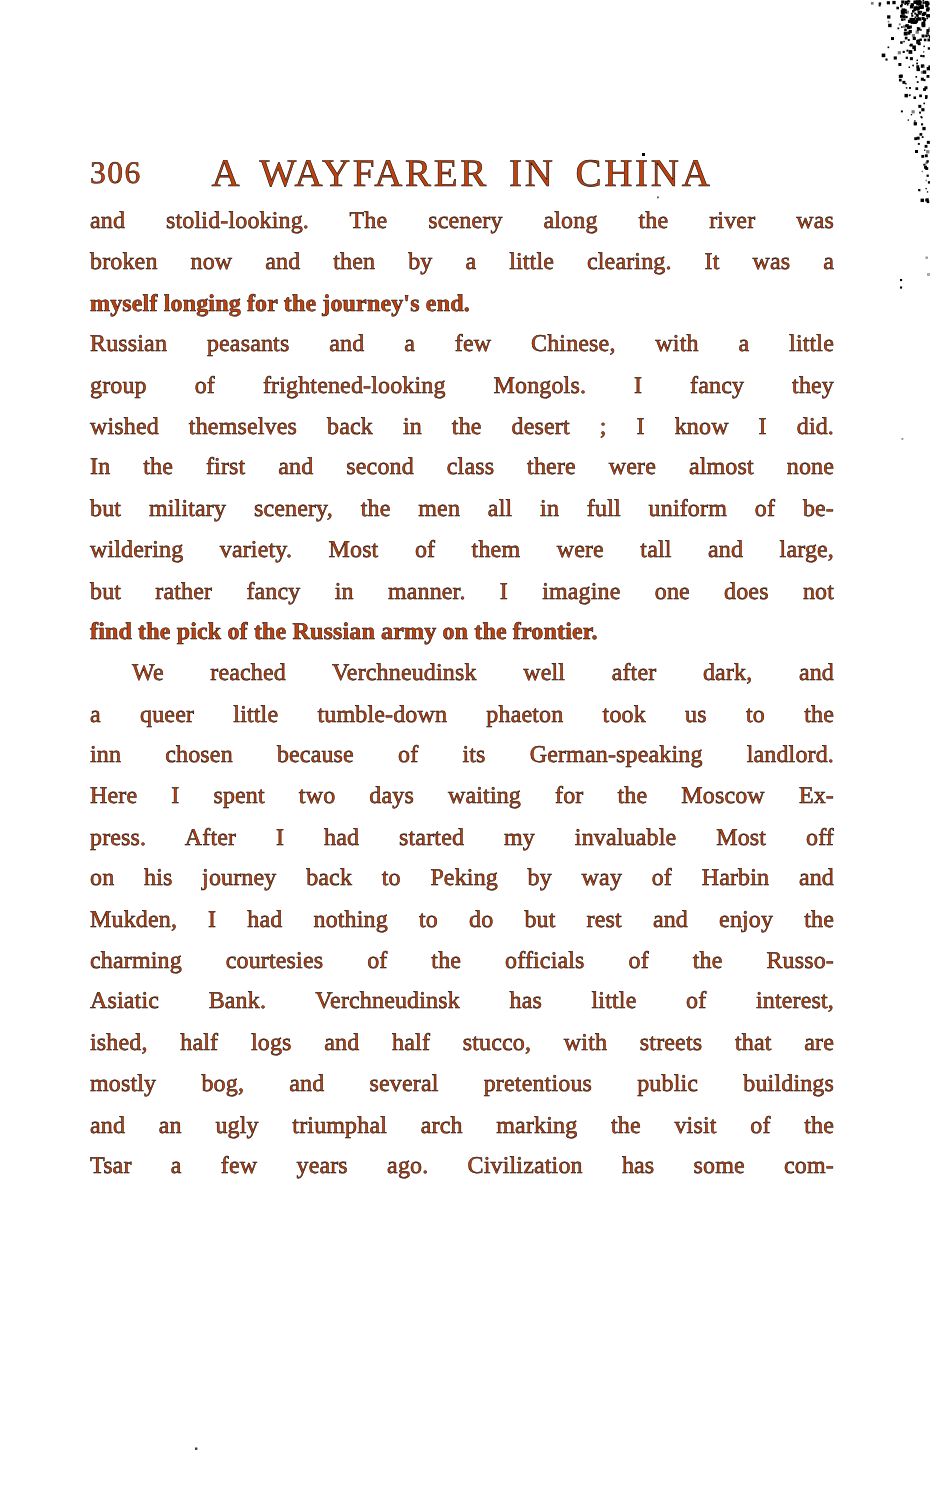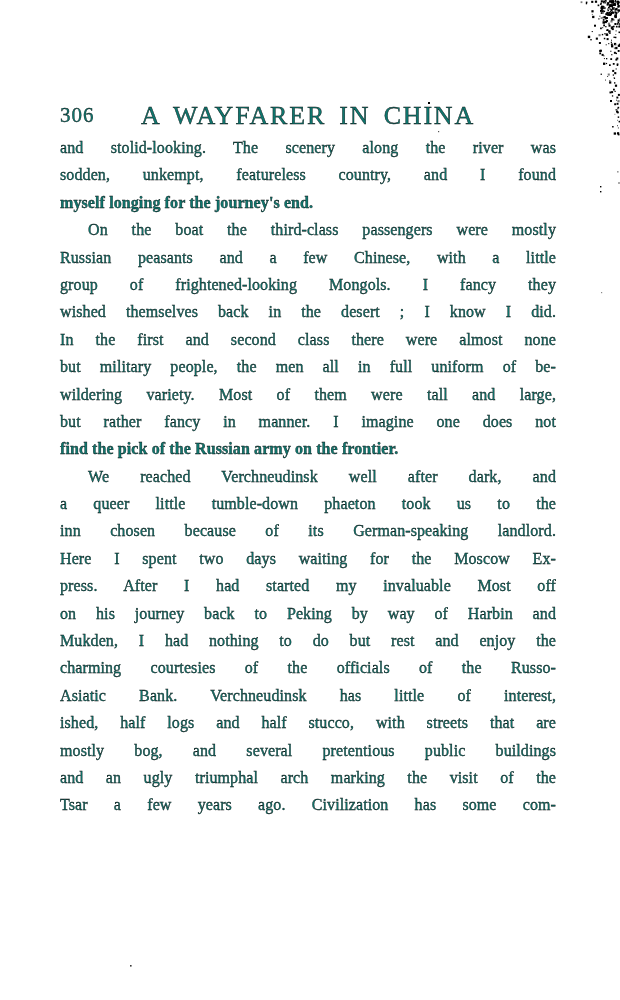--- a/index.html
+++ b/index.html
@@ -1,19 +1,19 @@
 <!DOCTYPE html>
 <html><head>
 <meta charset="utf-8">
 <style>
   html,body { margin:0; padding:0; background:#ffffff; }
   .page {
     position:relative; width:620px; height:1000px; background:#ffffff;
     overflow:hidden; font-family:"Liberation Serif","DejaVu Serif",serif;
-    color:#0f766e;
+    color:#c2410c;
   }
   .header { position:absolute; top:101px; left:60px; width:496px; height:28px; }
   .pagenum {
     position:absolute; left:0; top:2px; font-size:21px;
     -webkit-text-stroke:0.35px #0d0d0d; letter-spacing:1px;
   }
   .title {
     text-align:center; font-size:26px; letter-spacing:1.8px; word-spacing:5px;
     -webkit-text-stroke:0.4px #0d0d0d;
   }
@@ -277,30 +277,29 @@
     </svg>
 
   <div class="header">
     <span class="pagenum">306</span>
     <div class="title">A WAYFARER IN CHINA</div>
   </div>
 
   <div class="bodytext">
       <div>
         <div class="line">and stolid-looking. The scenery along the river was</div>
-        <div class="line">sodden, unkempt, featureless country, and I found</div>
+        <div class="line">broken now and then by a little clearing. It was a</div>
         <div class="line para-end">myself longing for the journey's end.</div>
       </div>
       <div>
-        <div class="line indent">On the boat the third-class passengers were mostly</div>
         <div class="line">Russian peasants and a few Chinese, with a little</div>
         <div class="line">group of frightened-looking Mongols. I fancy they</div>
         <div class="line">wished themselves back in the desert ; I know I did.</div>
         <div class="line">In the first and second class there were almost none</div>
-        <div class="line">but military people, the men all in full uniform of be-</div>
+        <div class="line">but military scenery, the men all in full uniform of be-</div>
         <div class="line">wildering variety. Most of them were tall and large,</div>
         <div class="line">but rather fancy in manner. I imagine one does not</div>
         <div class="line para-end">find the pick of the Russian army on the frontier.</div>
       </div>
       <div>
         <div class="line indent">We reached Verchneudinsk well after dark, and</div>
         <div class="line">a queer little tumble-down phaeton took us to the</div>
         <div class="line">inn chosen because of its German-speaking landlord.</div>
         <div class="line">Here I spent two days waiting for the Moscow Ex-</div>
         <div class="line">press. After I had started my invaluable Most off</div>

